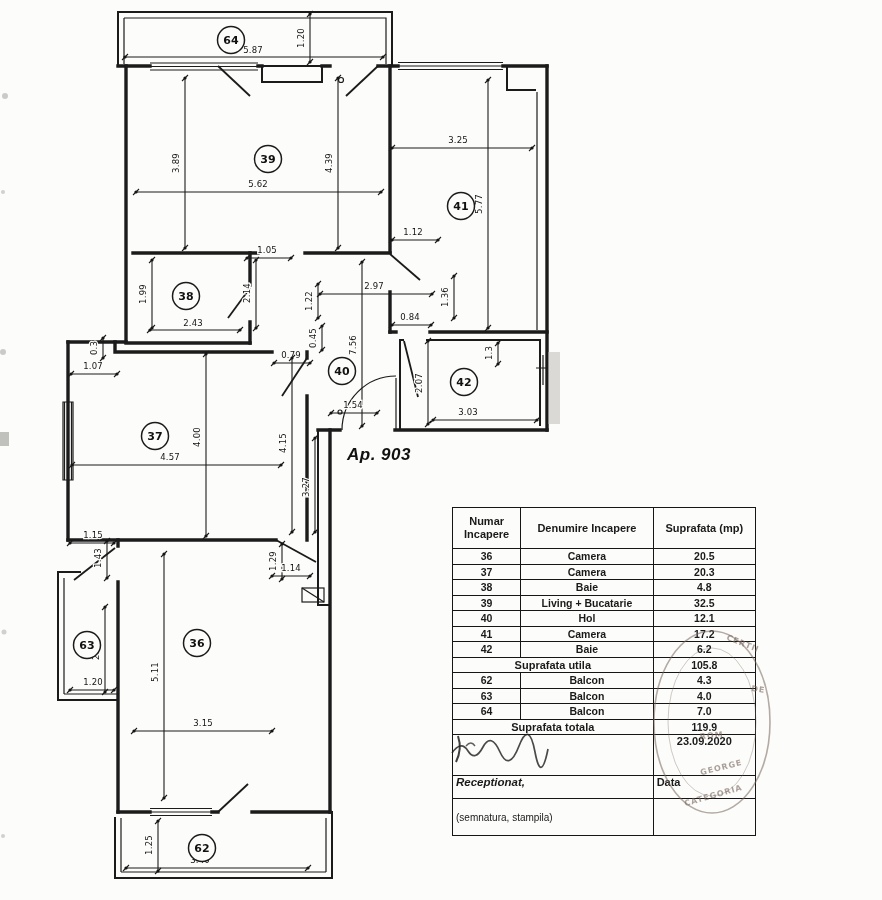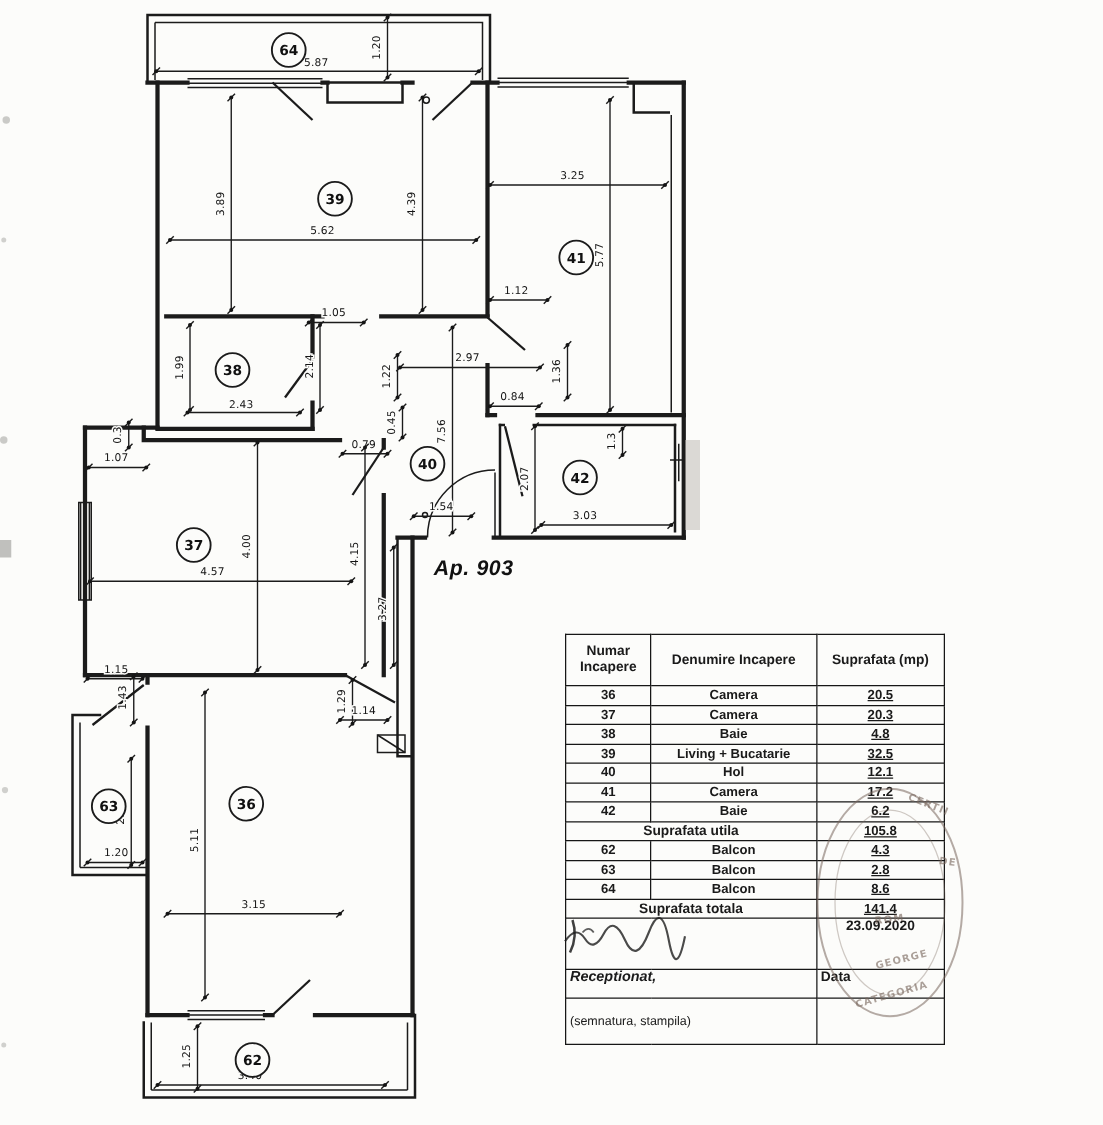--- a/index.html
+++ b/index.html
@@ -21,21 +21,21 @@
   .ap-label{font:italic 700 17px "Liberation Sans", sans-serif;fill:#111;letter-spacing:.5px;}
   .speck{fill:#8e8e8a;}
   
   .areas-table{position:absolute;left:452px;top:507px;z-index:2;border-collapse:collapse;
                table-layout:fixed;width:304px;background:transparent;}
   .areas-table td,.areas-table th{border:1.6px solid #161616;padding:0 3px;
                font-family:"Liberation Sans", sans-serif;color:#1a1a1a;overflow:hidden;}
   .areas-table th{font-size:11px;font-weight:700;text-align:center;height:40px;line-height:1.15;}
   .cell-nr{font-size:10.5px;font-weight:700;text-align:center;height:14.5px;}
   .cell-name{font-size:10.5px;font-weight:700;text-align:center;height:14.5px;}
-  .cell-area{font-size:10.5px;font-weight:700;text-align:center;height:14.5px;text-decoration:underline;}
+  .cell-area{font-size:10.5px;font-weight:700;text-align:center;height:14.5px;}
   .merged{font-size:11px;font-weight:700;text-align:center;height:14.5px;}
   .sig-label{font-size:11.5px;font-weight:700;font-style:italic;text-align:left;vertical-align:top;height:18px;}
   .data-label{font-size:11px;font-weight:700;text-align:left;vertical-align:top;height:18px;}
   .sig-cell{height:40px;}
   .date-cell{font-size:11px;font-weight:700;text-align:center;vertical-align:top;height:40px;}
   .recept-row td{height:22px;margin-left:32px;}
   .note-cell{font-size:10px;font-weight:400;text-align:left;vertical-align:middle;height:36px;}
   .stamp-text{font:700 8px "DejaVu Sans", sans-serif;fill:rgba(120,102,92,.62);letter-spacing:1px;}
 </style>
 </head>
@@ -447,30 +447,30 @@
           <td class="cell-area">105.8</td>
         </tr>
         <tr>
           <td class="cell-nr">62</td>
           <td class="cell-name">Balcon</td>
           <td class="cell-area">4.3</td>
         </tr>
         <tr>
           <td class="cell-nr">63</td>
           <td class="cell-name">Balcon</td>
-          <td class="cell-area">2.8</td>
+          <td class="cell-area">4.0</td>
         </tr>
         <tr>
           <td class="cell-nr">64</td>
           <td class="cell-name">Balcon</td>
-          <td class="cell-area">8.6</td>
+          <td class="cell-area">7.0</td>
         </tr>
         <tr>
           <td colspan="2" class="merged">Suprafata totala</td>
-          <td class="cell-area">141.4</td>
+          <td class="cell-area">119.9</td>
         </tr>
         <tr>
           <td colspan="2" class="sig-cell"></td>
           <td class="date-cell">23.09.2020</td>
         </tr>
         <tr class="recept-row">
           <td colspan="2" class="sig-label">Receptionat,</td>
           <td class="data-label">Data</td>
         </tr>
         <tr>

